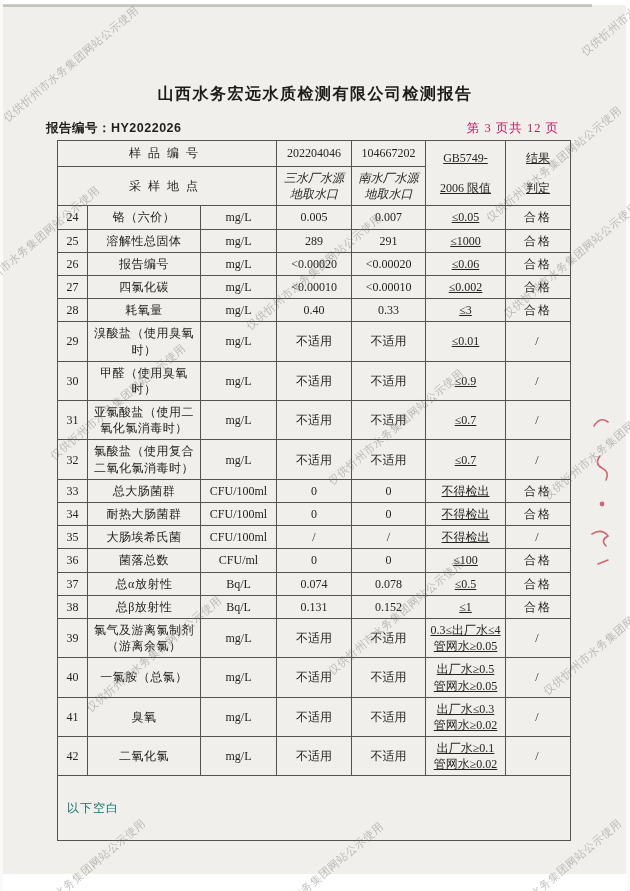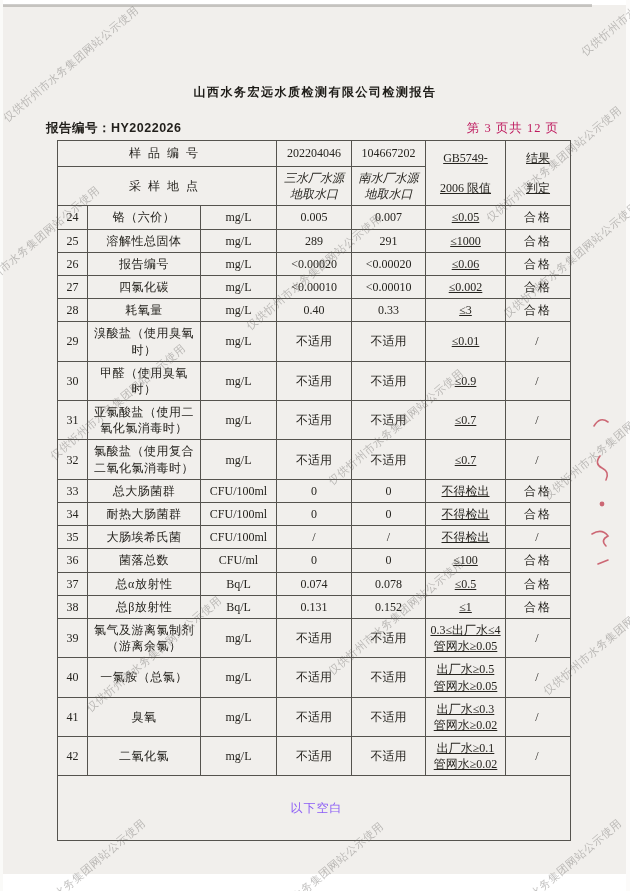--- a/index.html
+++ b/index.html
@@ -12,21 +12,21 @@
   
   .edge-top    { position:absolute; left:0; top:0; width:100%; height:5px; background:#ffffff; }
   .edge-top-shadow { position:absolute; left:0; top:4px; width:592px; height:3px; background:rgba(95,92,86,0.30); }
   .edge-bottom { position:absolute; left:0; top:874px; width:100%; height:17px; background:#ffffff; }
   .edge-right  { position:absolute; right:0; top:0; width:4px; height:100%; background:#fcfbfa; }
   .edge-left   { position:absolute; left:0; top:0; width:3px; height:100%; background:#fafaf8; }
 
   .title {
     position:absolute; left:0; top:84px; width:100%;
     text-align:center; font-family:Liberation Serif, serif;
-    font-weight:700; font-size:12px; letter-spacing:1.5px; color:#1d1b17;
+    font-weight:700; font-size:16px; letter-spacing:1.5px; color:#1d1b17;
   }
   .meta-row {
     position:absolute; left:46px; top:120px; width:513px;
     display:flex; justify-content:space-between; align-items:baseline;
   }
   .report-no {
     font-family:"Liberation Sans","DejaVu Sans",sans-serif;
     font-weight:700; font-size:12.5px; letter-spacing:0.5px; color:#211f1b;
   }
   .page-indicator { font-size:12.5px; letter-spacing:1px; color:#be185d; }
@@ -45,21 +45,21 @@
   tr.hr2 { height:36px; }
   .spread-label { letter-spacing:7px; padding-left:10px; }
   .loc-cell { font-size:11.5px; white-space:pre-line; line-height:1.4;font-style:italic; }
   .two-line span { display:block;text-decoration:underline; }
   .two-line span + span { margin-top:14px; }
   .c-no { font-size:12px; }
   .c-item { text-align:left; padding-left:6px; word-break:break-all; letter-spacing:0.5px; line-height:1.25; }
   .c-limit { white-space:pre-line;text-decoration:underline; }
   .limit-sm { font-size:8.5px; line-height:1.55; letter-spacing:0; }
   .c-result { letter-spacing:2px; }
-  .blank-row td { height:58px; text-align:center; vertical-align:middle; padding-left:9px; color:#8b5cf6; letter-spacing:1px; }
+  .blank-row td { height:58px; text-align:left; vertical-align:middle; padding-left:9px; color:#0f766e; letter-spacing:1px; }
 
   .watermark-layer { position:absolute; left:0; top:0; width:100%; height:100%; pointer-events:none; }
   .watermark {
     position:absolute; white-space:nowrap; pointer-events:none;
     font-family:"Liberation Sans","DejaVu Sans",sans-serif;
     font-size:11px; letter-spacing:0.5px; font-weight:500;
     color:rgba(105,103,100,0.40);
     transform:rotate(-40deg); transform-origin:0 50%;
   }
   .red-marks { position:absolute; left:584px; top:412px; pointer-events:none; }

